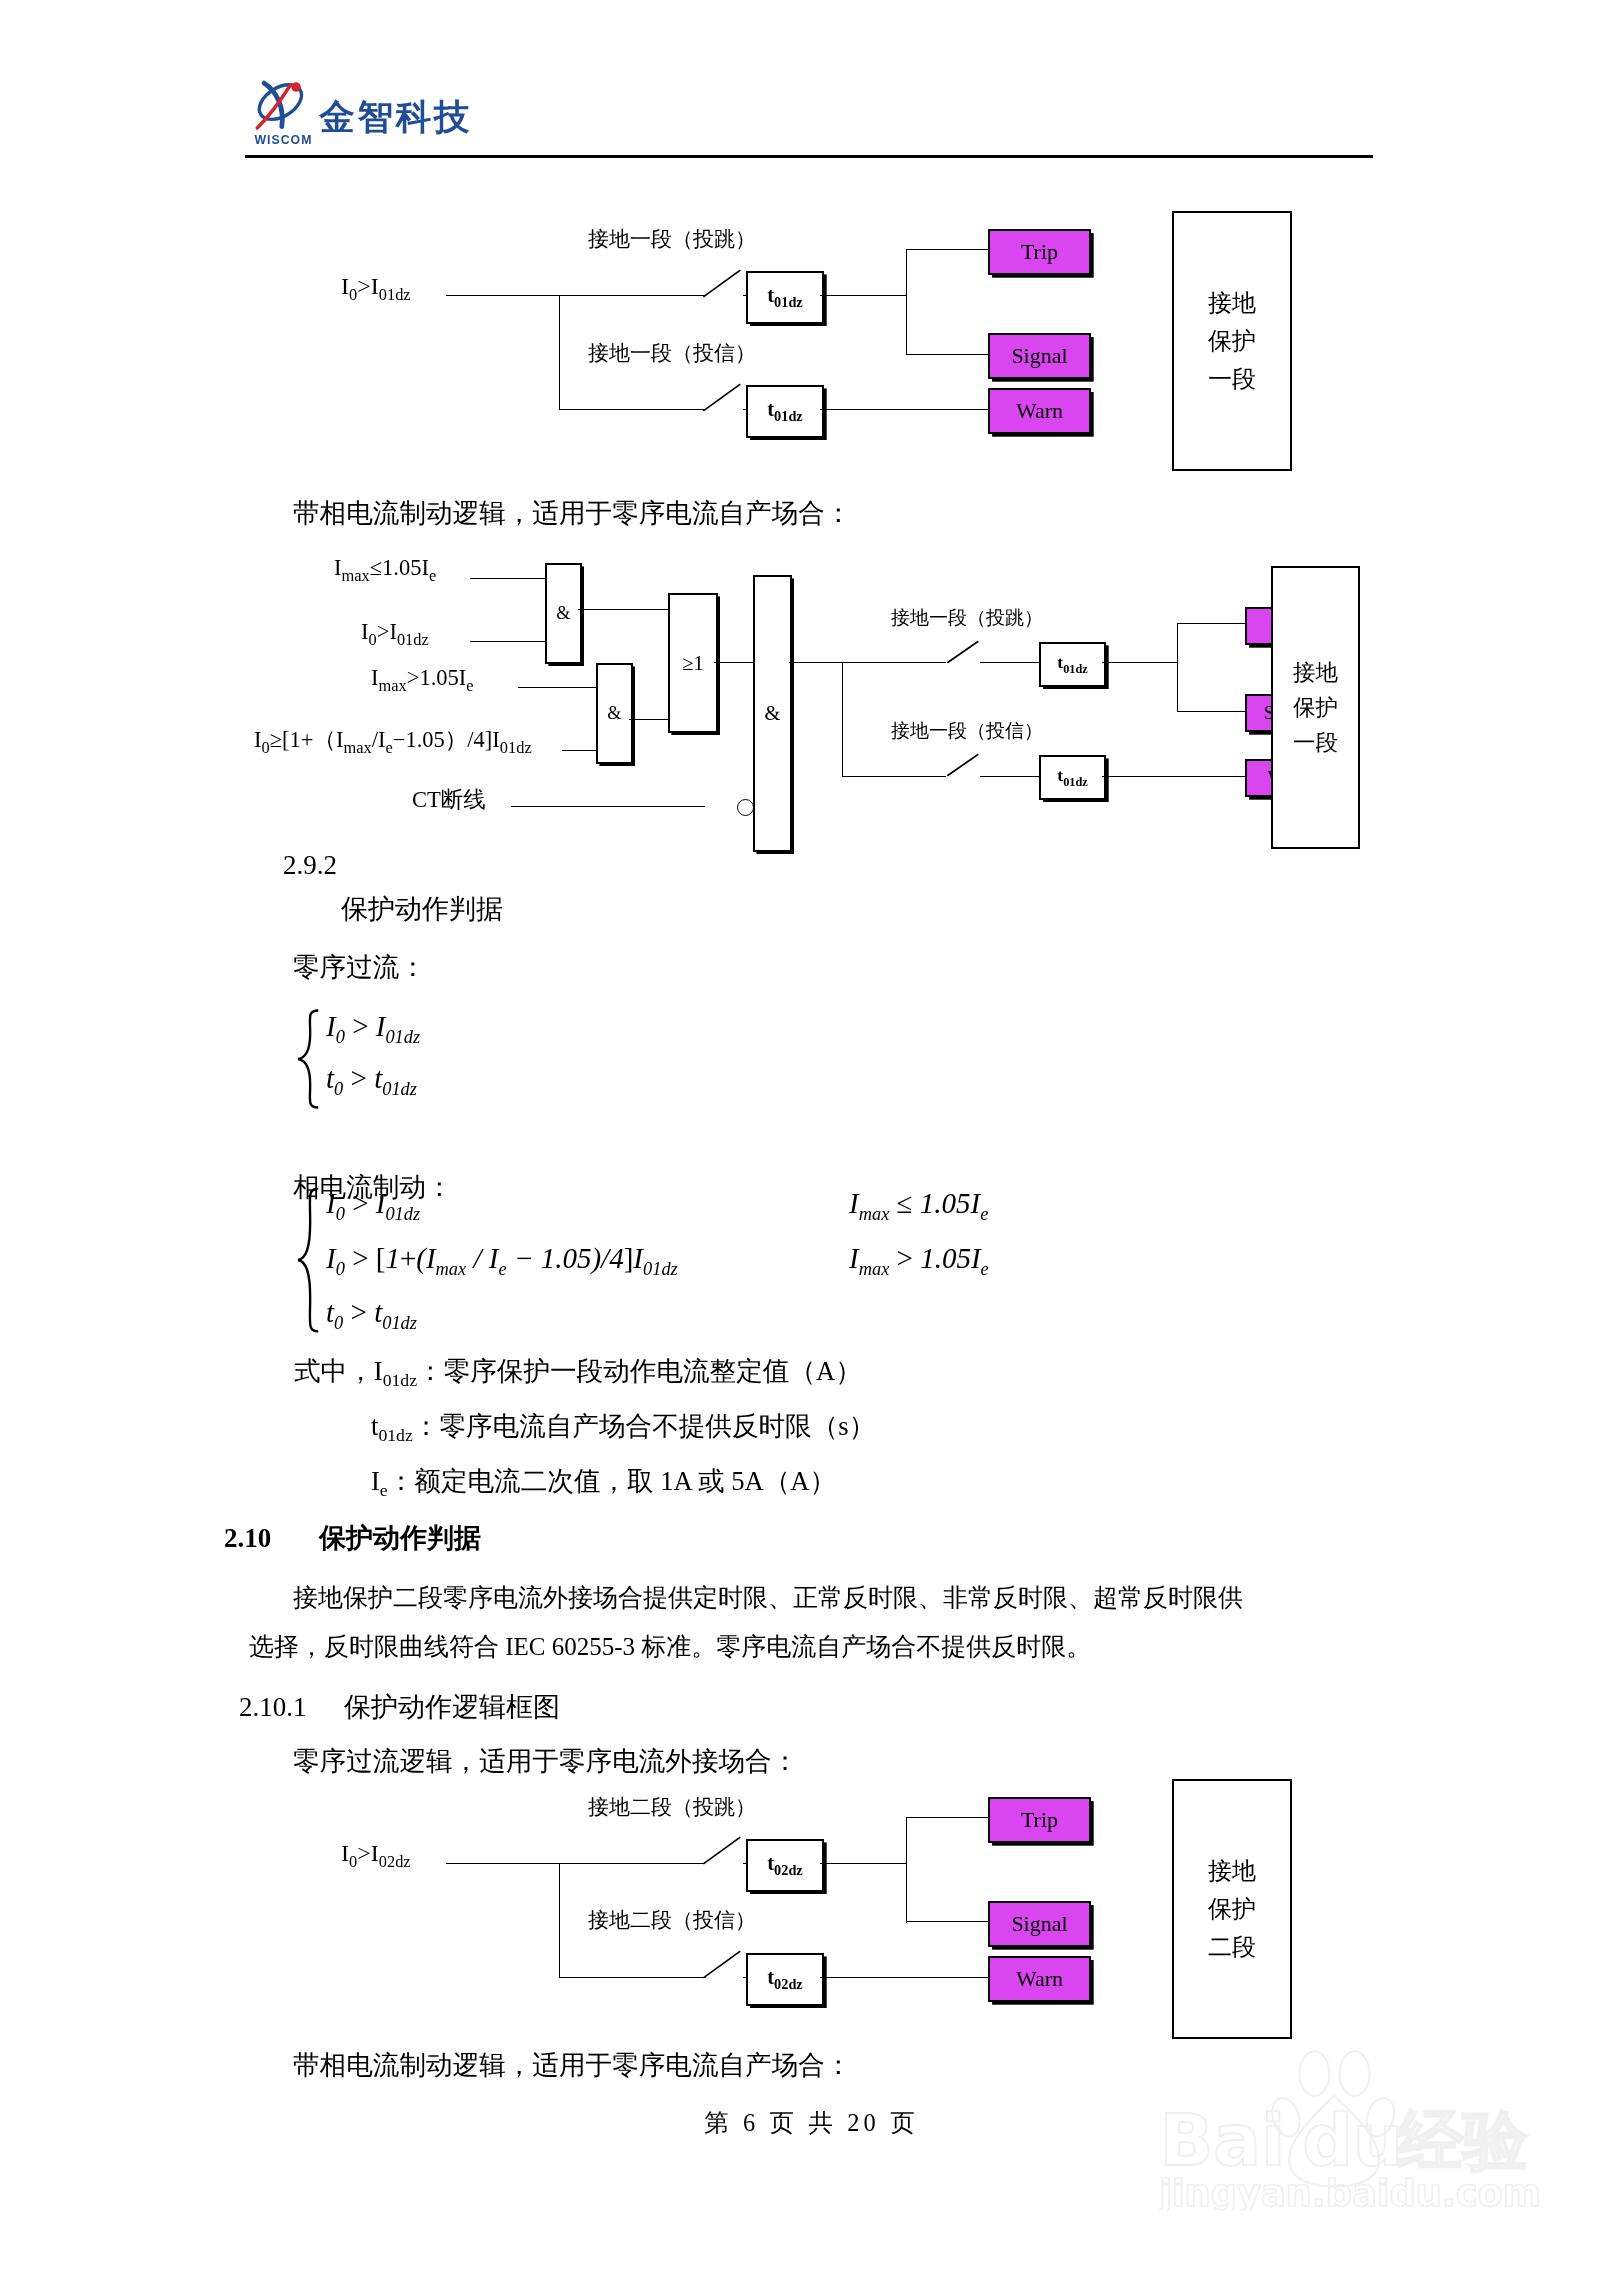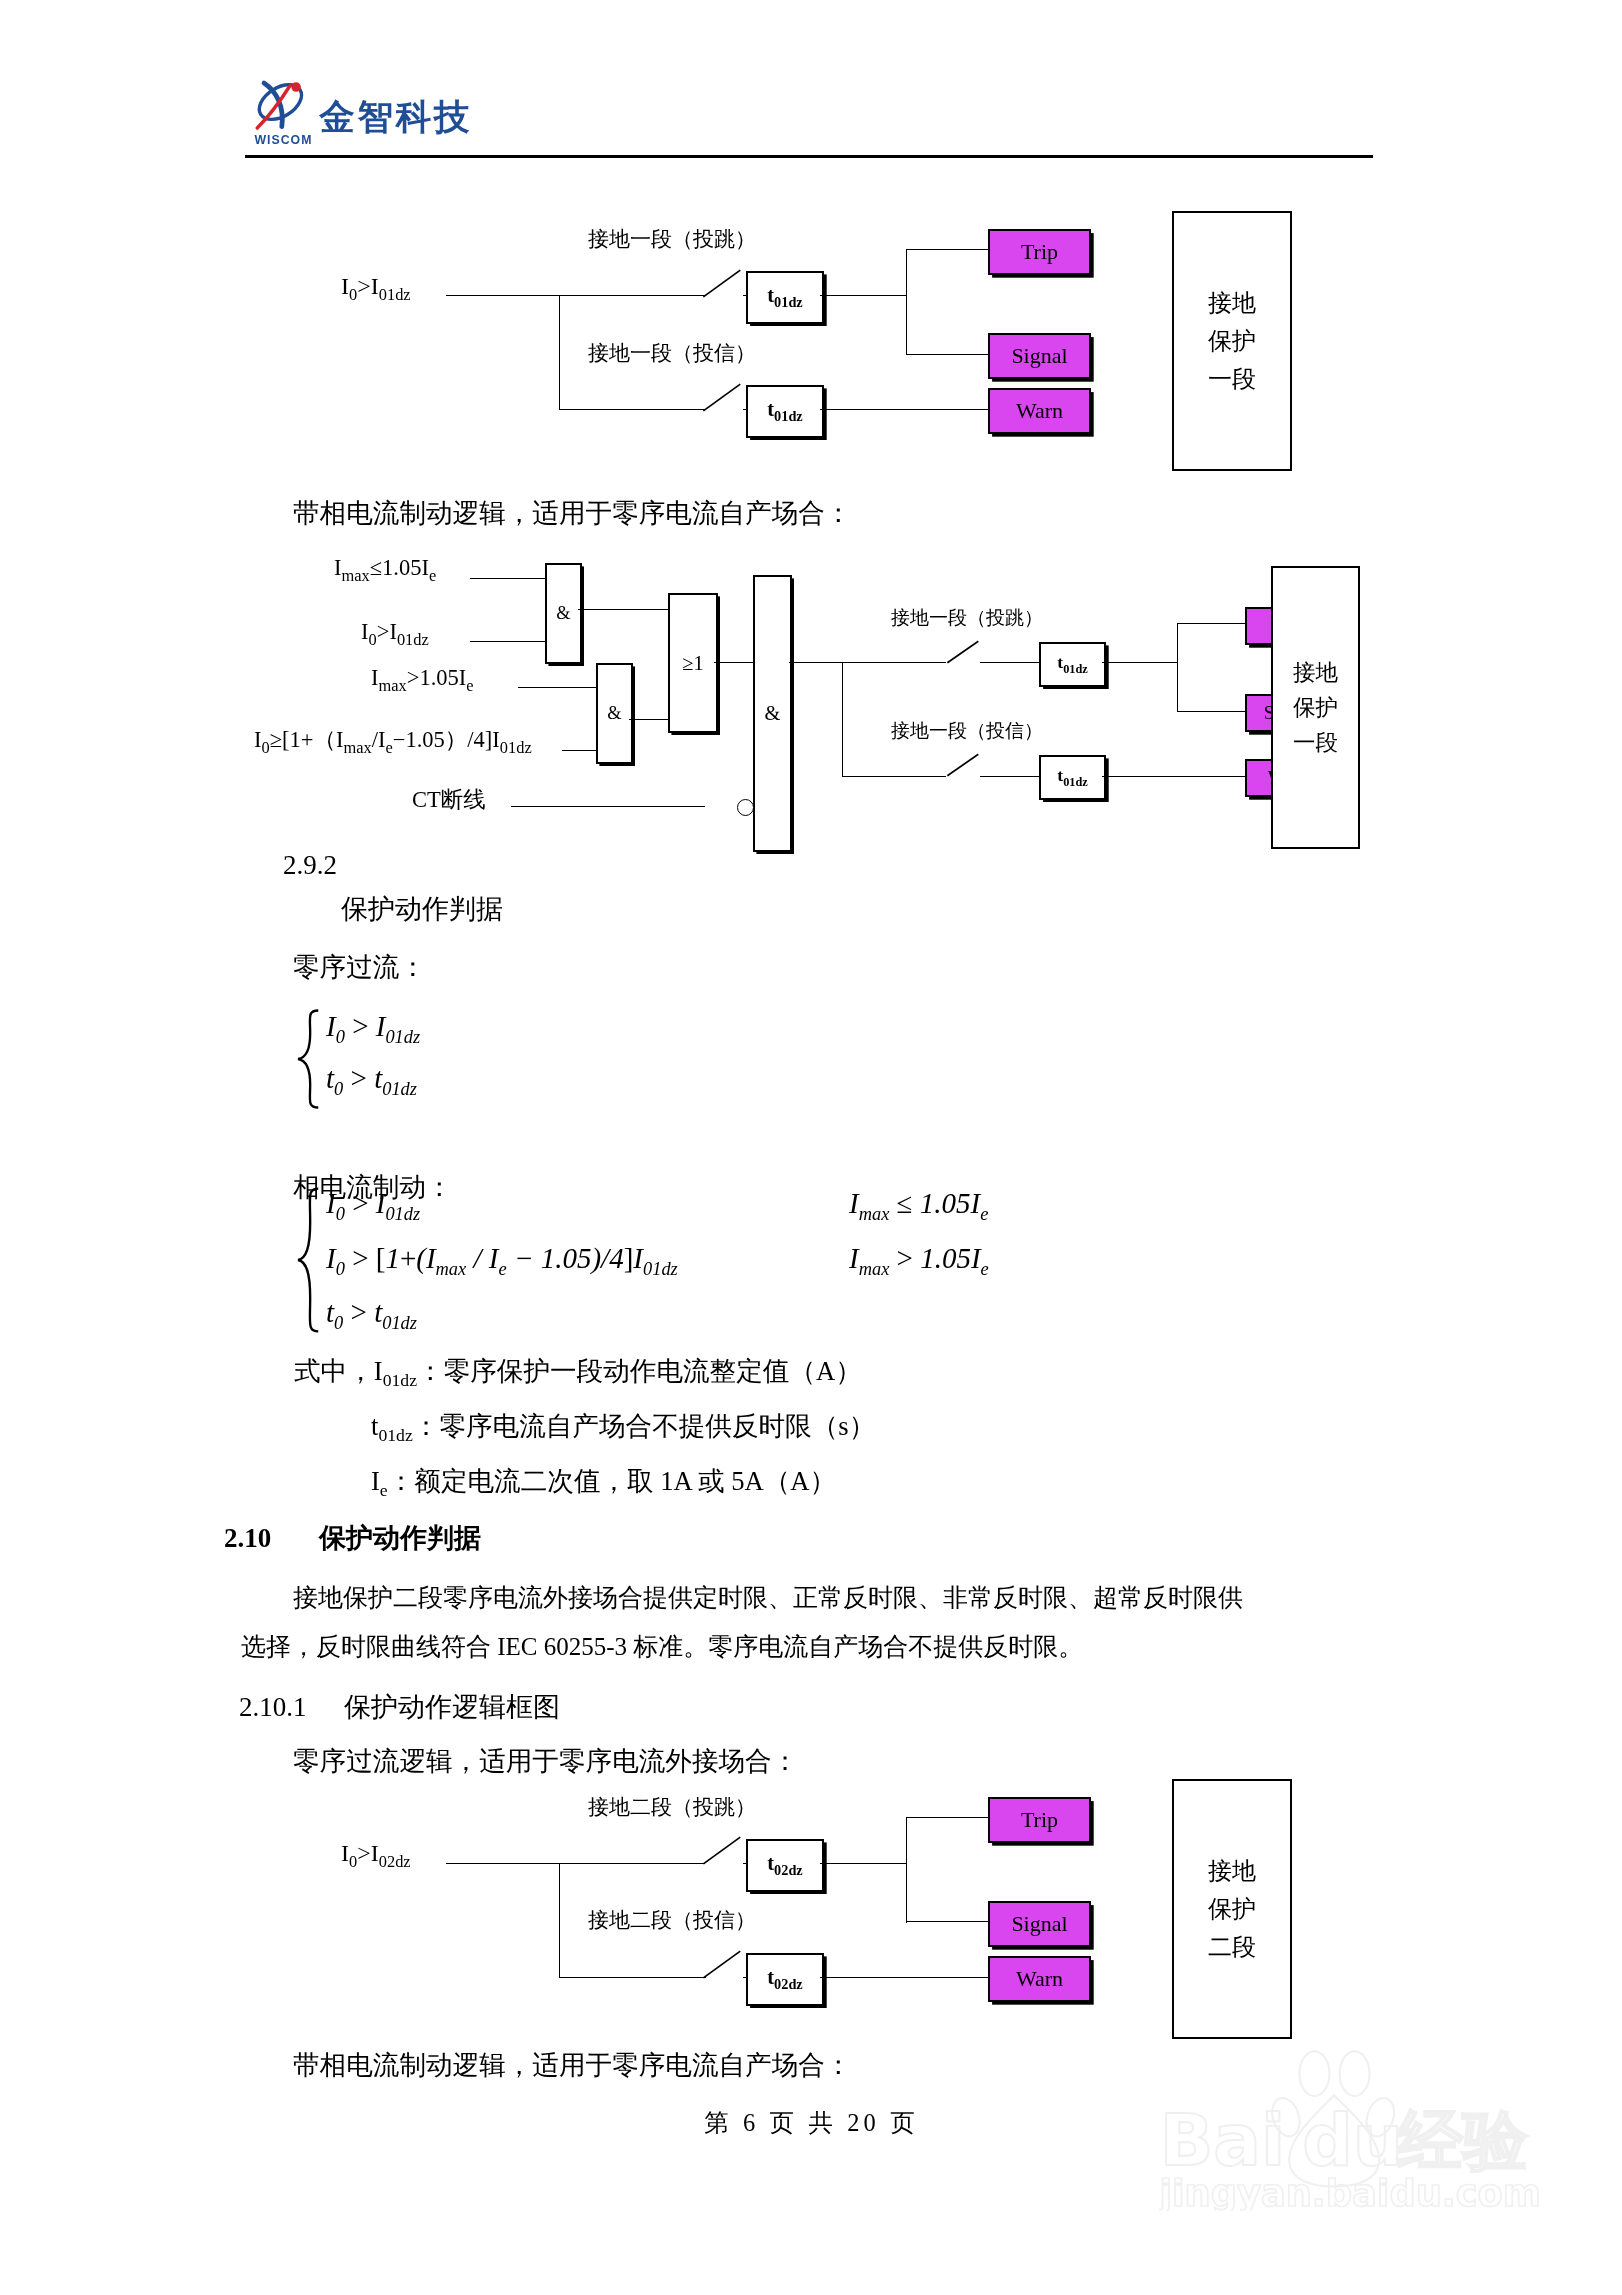--- a/index.html
+++ b/index.html
@@ -303,21 +303,21 @@
     t<sub>01dz</sub><span>：零序电流自产场合不提供反时限（s）</span>
   </div>
   <div class="defline" style="left:371px;top:1463px;">
     I<sub>e</sub><span>：额定电流二次值，取 1A 或 5A（A）</span>
   </div>
 
   <div class="heading-b" style="left:224px;top:1518px;">2.10</div>
   <div class="heading-b" style="left:319px;top:1518px;">保护动作判据</div>
 
   <div class="body-txt" style="left:293px;top:1569px;width:1104px;">接地保护二段零序电流外接场合提供定时限、正常反时限、非常反时限、超常反时限供</div>
-  <div class="body-txt" style="left:241px;top:1618px;width:1159px;">选择，反时限曲线符合 IEC 60255-3 标准。零序电流自产场合不提供反时限。</div>
+  <div class="body-txt" style="left:249px;top:1618px;width:1159px;">选择，反时限曲线符合 IEC 60255-3 标准。零序电流自产场合不提供反时限。</div>
 
   <div class="heading" style="left:239px;top:1687px;">2.10.1</div>
   <div class="heading" style="left:344px;top:1687px;">保护动作逻辑框图</div>
 
   <div class="para" style="left:293px;top:1741px;">零序过流逻辑，适用于零序电流外接场合：</div>
 
   <div class="dg" style="left:0;top:0;width:1623px;height:2045px;">
 
     <div class="inlbl" style="left:341px;top:1840px;">
       I<sub>0</sub>&gt;I<sub>02dz</sub>

